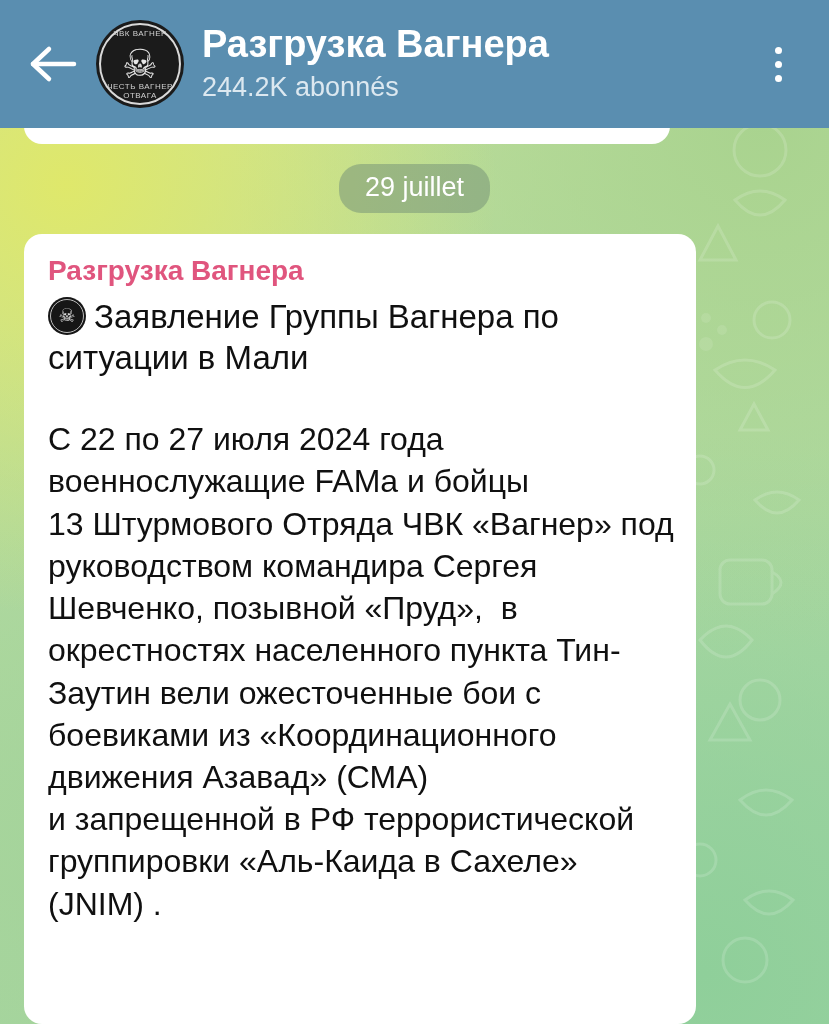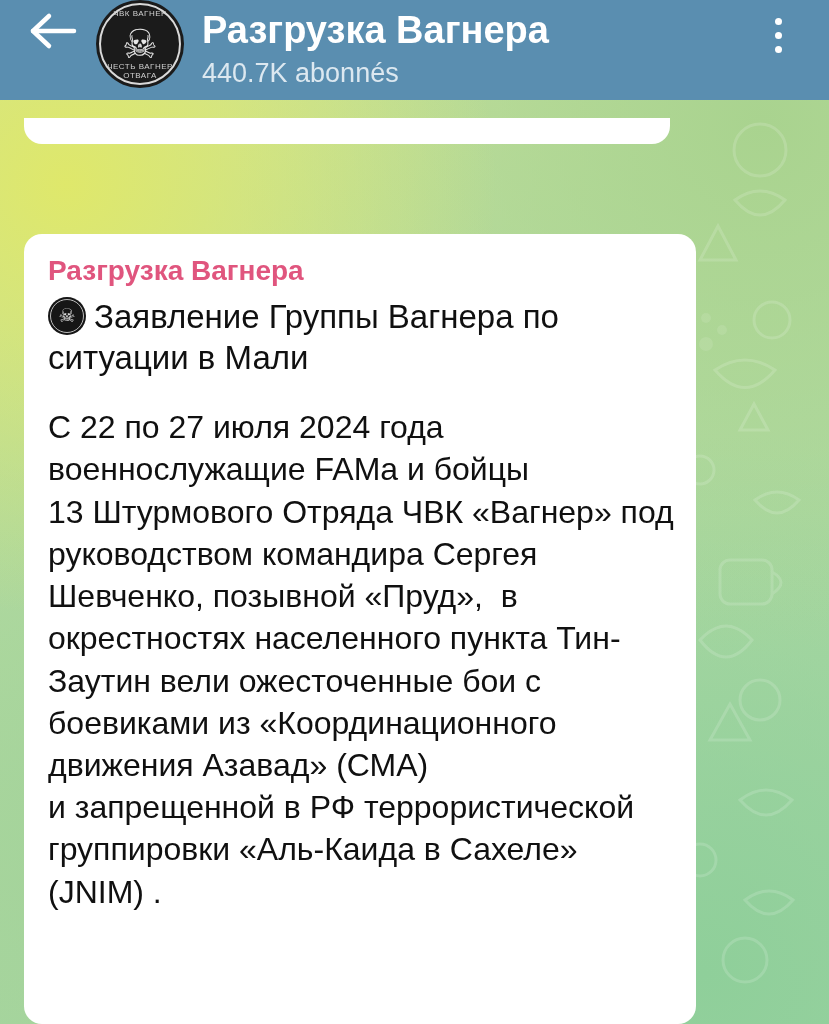--- a/index.html
+++ b/index.html
@@ -31,23 +31,24 @@
   .chat-pattern {
     position: absolute;
     inset: 0;
     opacity: .28;
   }
 
   
   .header {
     position: absolute;
     top: 0; left: 0; right: 0;
-    height: 100px;
+    height: 128px;
     background: #5a8eb0;
     display: flex;
+    align-items: center;
     padding: 0 22px;
     z-index: 20;
   }
   .back-btn {
     width: 62px;
     height: 62px;
     display: flex;
     align-items: center;
     justify-content: center;
     flex: 0 0 auto;
@@ -202,21 +203,21 @@
     overflow: hidden;
   }
   .inline-emblem::after {
     content: "";
     position: absolute;
     inset: 2px;
     border-radius: 50%;
     border: 1px solid #bdbdbd;
   }
   .bubble-body {
-    margin-top: 28px;
+    margin-top: 40px;
     font-size: 32px;
     line-height: 1.32;
     color: #101010;
     white-space: pre-wrap;
     word-wrap: break-word;
   }
 </style>
 </head>
 <body>
 
@@ -249,20 +250,23 @@
         <circle cx="690" cy="330" r="5"></circle>
         <circle cx="706" cy="318" r="5"></circle>
         <circle cx="722" cy="330" r="5"></circle>
         <circle cx="706" cy="344" r="7"></circle>
       </g>
     </svg>
   </div>
 
   <div class="peek-bubble"></div>
 
+  <div class="date-chip-wrap">
+    <div class="date-chip">29 juillet</div>
+  </div>
 
   <div class="bubble">
     <div class="bubble-author">Разгрузка Вагнера</div>
     <div class="bubble-heading">
       <span class="inline-emblem">☠</span><span>Заявление Группы Вагнера по ситуации в Мали</span>
     </div>
     <div class="bubble-body">С 22 по 27 июля 2024 года военнослужащие FAMa и бойцы
 13 Штурмового Отряда ЧВК «Вагнер» под руководством командира Сергея Шевченко, позывной «Пруд»,  в окрестностях населенного пункта Тин-Заутин вели ожесточенные бои с боевиками из «Координационного движения Азавад» (СМА)
 и запрещенной в РФ террористической группировки «Аль-Каида в Сахеле» (JNIM) .</div>
   </div>
@@ -277,21 +281,21 @@
 
     <div class="ch-avatar">
       <div class="ring"></div>
       <div class="tx-top">ЧВК ВАГНЕР</div>
       <div class="skull">☠</div>
       <div class="tx-bot">ЧЕСТЬ  ВАГНЕР  ОТВАГА</div>
     </div>
 
     <div class="ch-meta">
       <div class="ch-title">Разгрузка Вагнера</div>
-      <div class="ch-sub">440.7K abonnés</div>
+      <div class="ch-sub">244.2K abonnés</div>
     </div>
 
     <div class="menu-btn">
       <i></i>
       <i></i>
       <i></i>
     </div>
   </div>
 
 </div>

